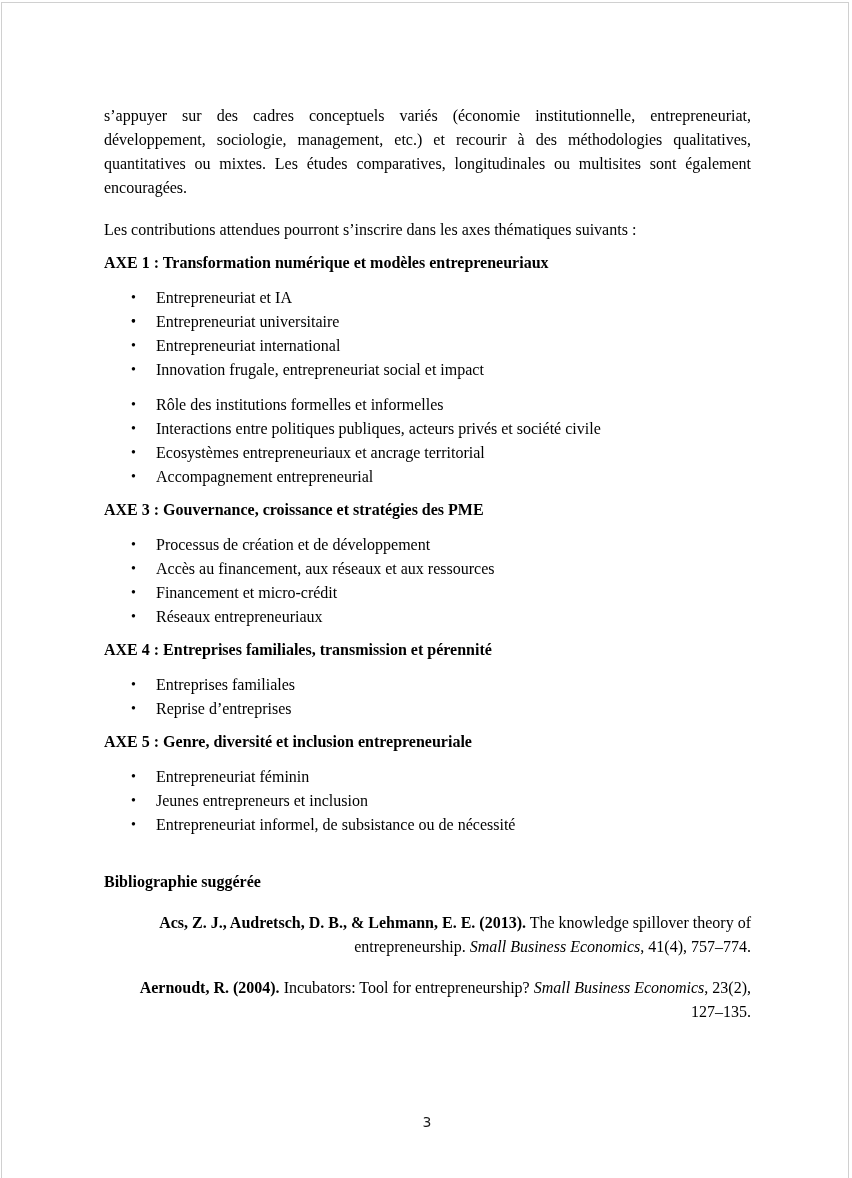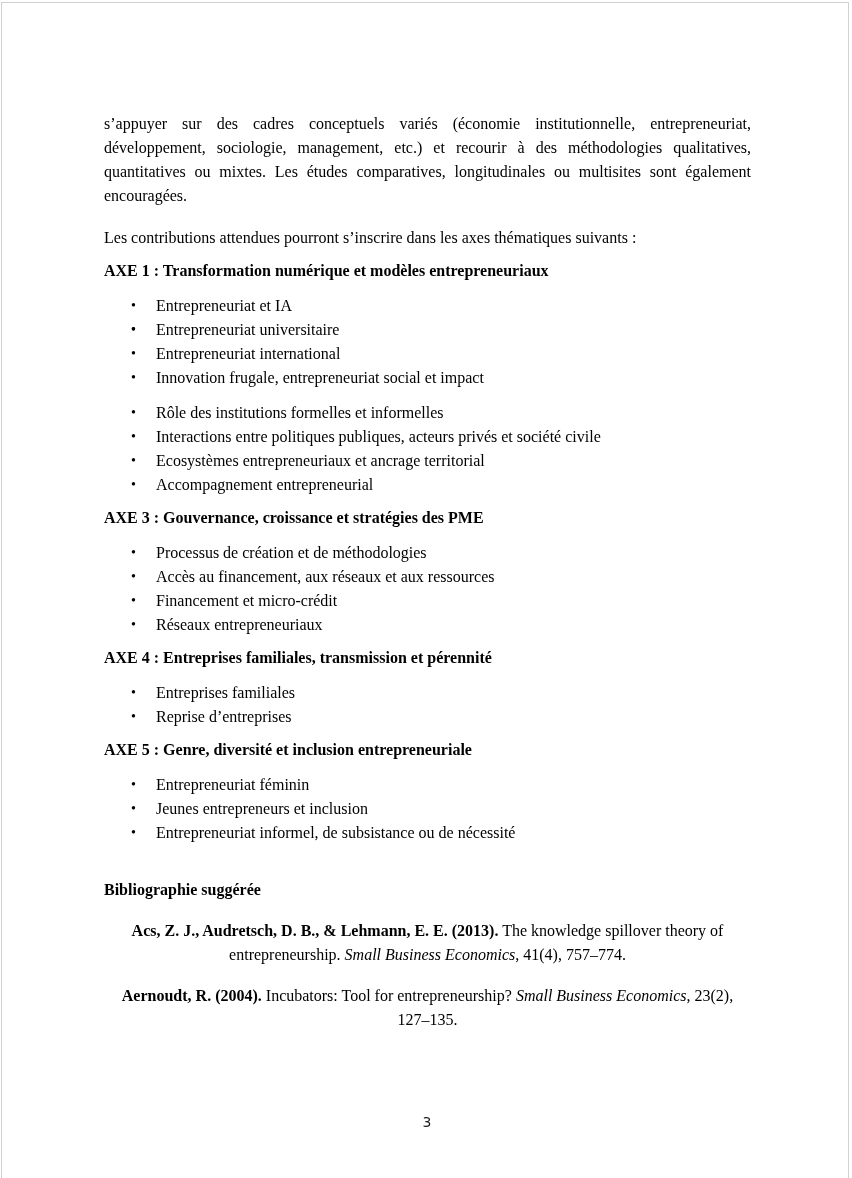--- a/index.html
+++ b/index.html
@@ -23,21 +23,21 @@
       height: 1180px;
       border-top: 1px solid #d0d0d0;
       border-left: 1px solid #d0d0d0;
       border-right: 1px solid #d0d0d0;
       box-sizing: border-box;
       background: #ffffff;
     }
     .content {
       position: absolute;
       left: 102px;
-      top: 109px;
+      top: 101px;
       width: 647px;
       font-size: 16px;
       line-height: 24px;
     }
     .para {
       margin: 0;
       text-align: justify;
     }
     .para + .para { margin-top: 18px; }
     .axe-title {
@@ -60,21 +60,21 @@
       left: 27px;
       top: 0;
       font-size: 14px;
     }
     .biblio-title {
       margin: 33px 0 0 0;
       font-weight: bold;
     }
     .ref {
       margin: 17px 0 0 0;
-      text-align: center;
+      text-align: right;
     }
     .ref + .ref { margin-top: 17px; }
     .ref .authors { font-weight: bold; }
     .ref .journal { font-style: italic; }
     .page-number {
       position: absolute;
       left: 0;
       width: 850px;
       top: 1111px;
       text-align: center;
@@ -108,21 +108,21 @@
         <li><span class="bullet">•</span><span>Rôle des institutions formelles et informelles</span></li>
         <li><span class="bullet">•</span><span>Interactions entre politiques publiques, acteurs privés et société civile</span></li>
         <li><span class="bullet">•</span><span>Ecosystèmes entrepreneuriaux et ancrage territorial</span></li>
         <li><span class="bullet">•</span><span>Accompagnement entrepreneurial</span></li>
       </ul>
     </section>
 
     <section>
       <p class="axe-title">AXE 3 : Gouvernance, croissance et stratégies des PME</p>
       <ul class="bullets">
-        <li><span class="bullet">•</span><span>Processus de création et de méthodologies</span></li>
+        <li><span class="bullet">•</span><span>Processus de création et de développement</span></li>
         <li><span class="bullet">•</span><span>Accès au financement, aux réseaux et aux ressources</span></li>
         <li><span class="bullet">•</span><span>Financement et micro-crédit</span></li>
         <li><span class="bullet">•</span><span>Réseaux entrepreneuriaux</span></li>
       </ul>
     </section>
 
     <section>
       <p class="axe-title">AXE 4 : Entreprises familiales, transmission et pérennité</p>
       <ul class="bullets">
         <li><span class="bullet">•</span><span>Entreprises familiales</span></li>

